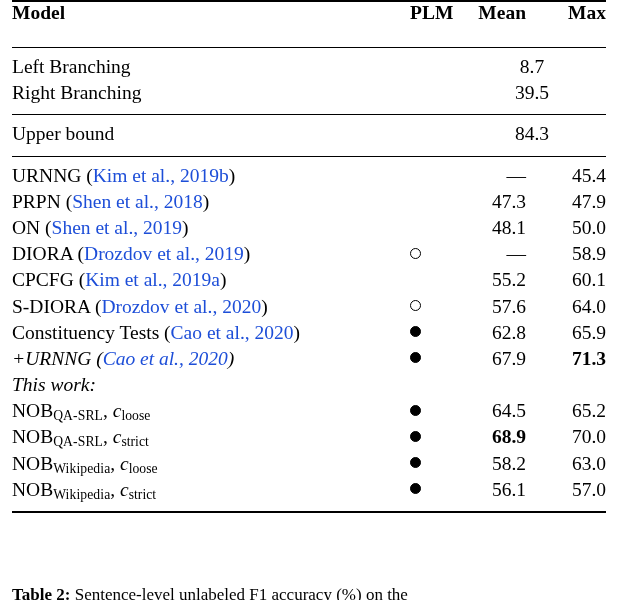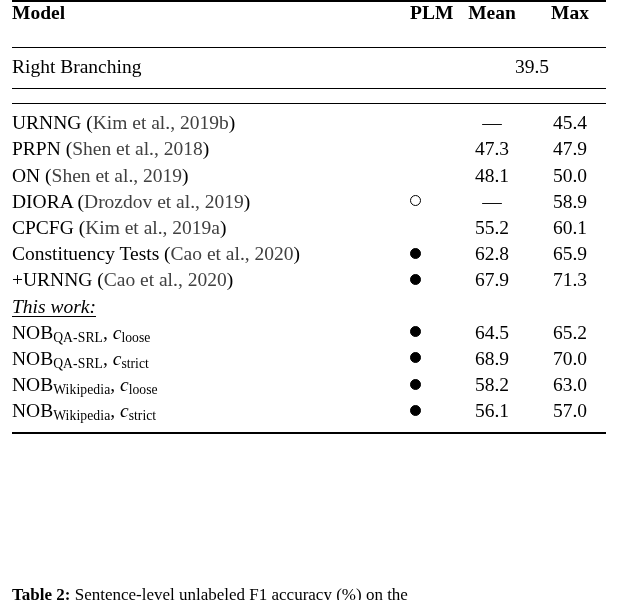--- a/index.html
+++ b/index.html
@@ -37,56 +37,55 @@
   }
 
   
   col.c-model { width: 398px; }
   col.c-plm   { width: 48px; }
   col.c-mean  { width: 76px; }
   col.c-max   { width: 72px; }
 
   td.model, th.model { text-align: left; padding-left: 2px; }
   td.plm, th.plm     { text-align: left; }
-  td.num, th.num     { text-align: center; padding-right: 4px; }
+  td.num, th.num     { text-align: right; padding-right: 4px; }
   th.num.mean, td.num.mean { padding-right: 8px; }
 
   
   tr.rule-top > td    { border-top: 2.2px solid #000; }
   tr.rule-mid > td    { border-top: 1.4px solid #000; }
   tr.rule-bot > td    { border-top: 2.2px solid #000; }
 
   .sp-before td { height: 8px; }
   .sp-after  td { height: 6px; }
 
   .hrow td, .hrow th { height: 45px; }
   .drow td { height: 26.2px; }
 
-  .cite { color: #404040; }
+  .cite { color: #1d4ed8; }
   .paren { color: #000000; }
 
-  .bold { font-weight: normal; margin-top: 31px; }
+  .bold { font-weight: bold; margin-top: 31px; }
 
   .marker-filled, .marker-open {
     display: inline-block;
     width: 9px;
     height: 9px;
     border-radius: 50%;
     vertical-align: 0.08em;
   }
   .marker-filled { background: #000; border: 1px solid #000; }
   .marker-open   { background: #fff; border: 1.2px solid #000; }
 
   .thiswork {
     font-style: italic;
-    text-decoration: underline;
     text-underline-offset: 2.5px;
   }
 
-  .indent { padding-left: 26px; }
+  .indent { padding-left: 26px; font-style: italic; }
 
   sub.sc {
     font-size: 0.70em;
     vertical-align: -0.24em;
     letter-spacing: 0.1px;
   }
   .cvar { font-style: italic; margin-top: 16px; }
   .cvar sub { font-size: 0.70em; vertical-align: -0.24em; font-style: normal; }
 
   
@@ -132,35 +131,45 @@
       </tr>
 
       <tr class="rule-mid">
         <td colspan="4" style="height:0;font-size:0;line-height:0;"></td>
       </tr>
       <tr class="sp-before">
           <td colspan="4"></td>
         </tr>
 
       <tr class="drow">
+        <td class="model">Left Branching</td>
+        <td class="plm"></td>
+        <td class="span2" colspan="2">8.7</td>
+      </tr>
+      <tr class="drow">
         <td class="model">Right Branching</td>
         <td class="plm"></td>
         <td class="span2" colspan="2">39.5</td>
       </tr>
 
       <tr class="sp-after">
           <td colspan="4"></td>
         </tr>
       <tr class="rule-mid">
         <td colspan="4" style="height:0;font-size:0;line-height:0;"></td>
       </tr>
       <tr class="sp-before">
           <td colspan="4"></td>
         </tr>
 
+      <tr class="drow">
+        <td class="model">Upper bound</td>
+        <td class="plm"></td>
+        <td class="span2" colspan="2">84.3</td>
+      </tr>
 
       <tr class="sp-after">
           <td colspan="4"></td>
         </tr>
       <tr class="rule-mid">
         <td colspan="4" style="height:0;font-size:0;line-height:0;"></td>
       </tr>
       <tr class="sp-before">
           <td colspan="4"></td>
         </tr>
@@ -189,20 +198,26 @@
         <td class="num mean">—</td>
         <td class="num">58.9</td>
       </tr>
       <tr class="drow">
         <td class="model"><span>CPCFG</span><span class="paren"> (</span><span class="cite">Kim et al., 2019a</span><span class="paren">)</span></td>
         <td class="plm"></td>
         <td class="num mean">55.2</td>
         <td class="num">60.1</td>
       </tr>
       <tr class="drow">
+        <td class="model"><span>S-DIORA</span><span class="paren"> (</span><span class="cite">Drozdov et al., 2020</span><span class="paren">)</span></td>
+        <td class="plm"><span class="marker-open"></span></td>
+        <td class="num mean">57.6</td>
+        <td class="num">64.0</td>
+      </tr>
+      <tr class="drow">
         <td class="model"><span>Constituency Tests</span><span class="paren"> (</span><span class="cite">Cao et al., 2020</span><span class="paren">)</span></td>
         <td class="plm"><span class="marker-filled"></span></td>
         <td class="num mean">62.8</td>
         <td class="num">65.9</td>
       </tr>
       <tr class="drow">
         <td class="model indent"><span>+URNNG</span><span class="paren"> (</span><span class="cite">Cao et al., 2020</span><span class="paren">)</span></td>
         <td class="plm"><span class="marker-filled"></span></td>
         <td class="num mean">67.9</td>
         <td class="num bold">71.3</td>

